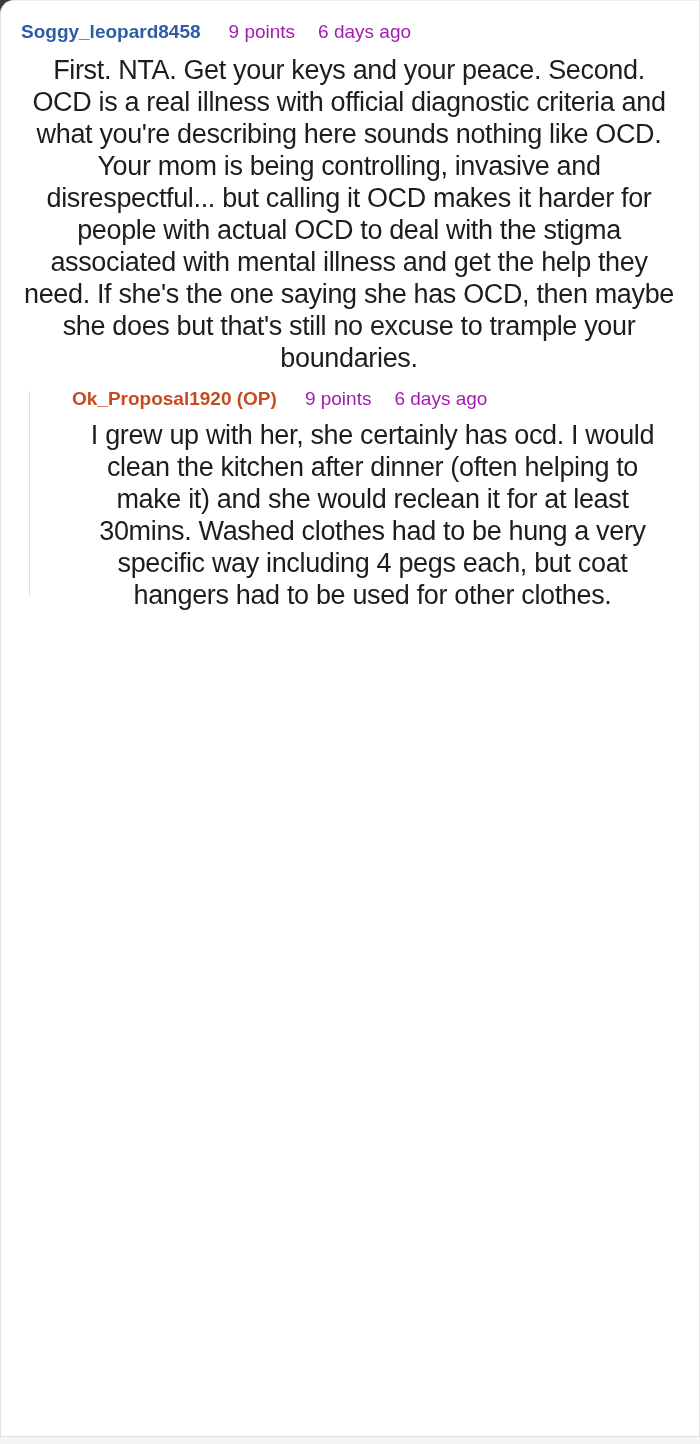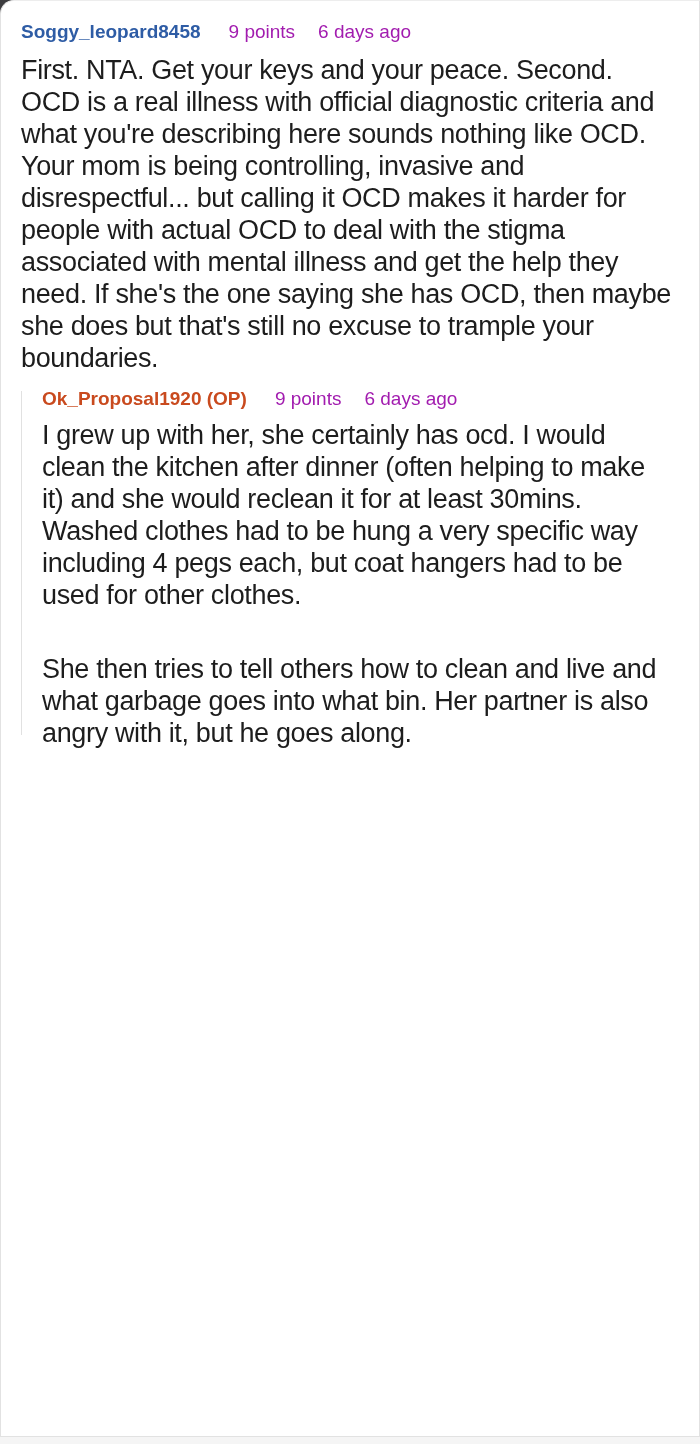--- a/index.html
+++ b/index.html
@@ -10,20 +10,21 @@
     font-family: "Liberation Sans", "DejaVu Sans", sans-serif;
   }
   * { box-sizing: border-box; }
 
   .page {
     position: relative;
     width: 700px;
     height: 1444px;
     background: #f5f5f5;
     overflow: hidden;
+    text-align: center;
   }
 
   
   .corner-bg {
     position: absolute;
     top: 0; left: 0;
     width: 18px; height: 18px;
     background: #3c3c3f;
     z-index: 0;
   }
@@ -70,20 +71,22 @@
     color: #1d1d1d;
   }
   .comment-body p { margin: 0 0 42px 0; }
   .comment-body p:last-child { margin-bottom: 0; }
 
   .comment.top-level .comment-body { padding-right: 2px; }
 
   .comment.reply {
     position: relative;
     margin-top: 13px;
+    padding-left: 22px;   
+    margin-left: 8px;
   }
   .thread-line {
     position: absolute;
     left: 0;
     top: 4px;
     bottom: 14px;
     width: 1px;
     background: #e1e1e1;
   }
   .reply-inner {
@@ -114,19 +117,18 @@
     <div class="comment reply">
       <div class="thread-line"></div>
       <div class="reply-inner">
         <div class="comment-header">
           <span class="author op">Ok_Proposal1920 (OP)</span>
           <span class="meta points">9 points</span>
           <span class="meta age">6 days ago</span>
         </div>
         <div class="comment-body">
           <p>I grew up with her, she certainly has ocd. I would clean the kitchen after dinner (often helping to make it) and she would reclean it for at least 30mins. Washed clothes had to be hung a very specific way including 4 pegs each, but coat hangers had to be used for other clothes.</p>
-          <p>She then tries to tell others how to clean and live and what garbage goes into what bin. Her partner is also angry with it, but he goes along.</p>
         </div>
       </div>
     </div>
 
   </div>
 </div>
 
 </body></html>

